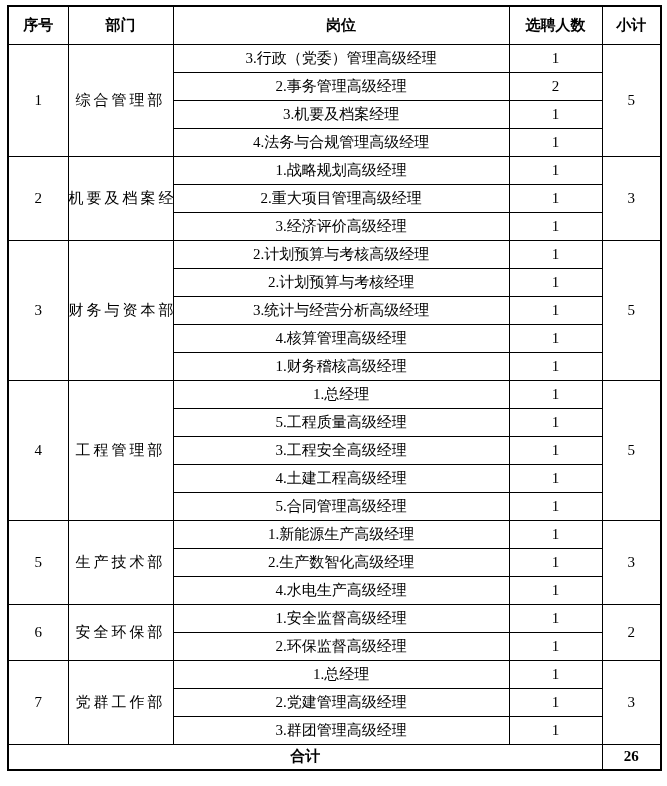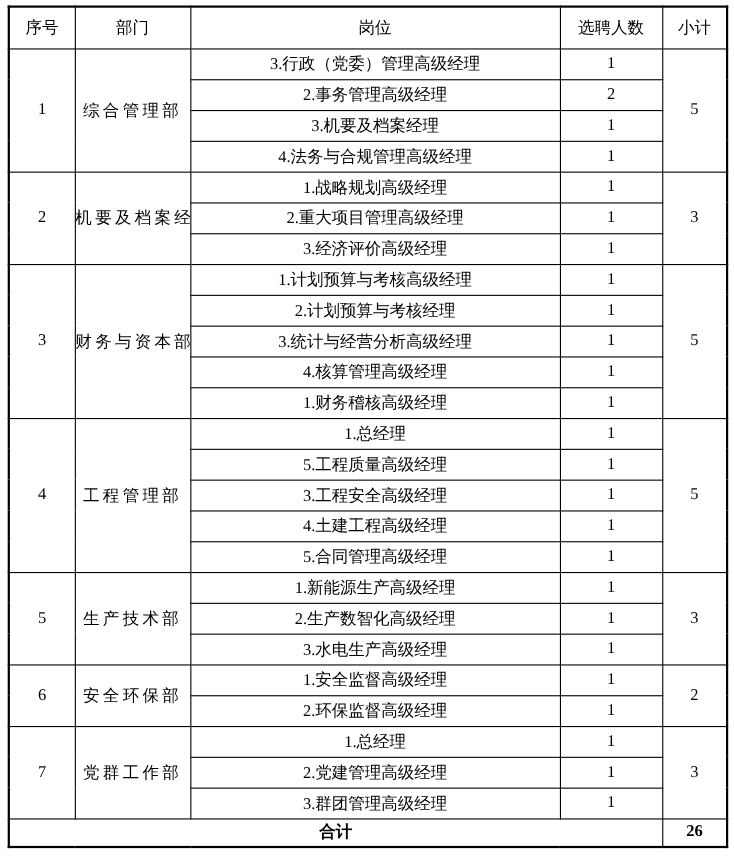--- a/index.html
+++ b/index.html
@@ -30,21 +30,21 @@
     text-align: center;
     vertical-align: middle;
     padding: 0;
     overflow: hidden;
     white-space: nowrap;
   }
   table.recruit thead tr { height: 38px; }
   table.recruit tbody tr { height: 28px; }
   table.recruit tfoot tr { height: 26px; }
   table.recruit thead th {
-    font-weight: normal;
+    font-weight: bold;
   }
   td.position-cell {
     text-align: left;
     padding-left: 5px;
   }
   td.department-cell {
     letter-spacing: 3px;
   }
   td.count-cell, td.subtotal-cell, td.index-cell {
     font-size: 14px;
@@ -109,21 +109,21 @@
         <td class="position-cell">2.重大项目管理高级经理</td>
         <td class="count-cell">1</td>
       </tr>
       <tr>
         <td class="position-cell">3.经济评价高级经理</td>
         <td class="count-cell">1</td>
       </tr>
       <tr>
         <td class="index-cell" rowspan="5">3</td>
         <td class="department-cell" rowspan="5">财务与资本部</td>
-        <td class="position-cell">1.计划预算与考核高级经理</td>
+        <td class="position-cell">2.计划预算与考核高级经理</td>
         <td class="count-cell">1</td>
         <td class="subtotal-cell" rowspan="5">5</td>
       </tr>
       <tr>
         <td class="position-cell">2.计划预算与考核经理</td>
         <td class="count-cell">1</td>
       </tr>
       <tr>
         <td class="position-cell">3.统计与经营分析高级经理</td>
         <td class="count-cell">1</td>
@@ -164,21 +164,21 @@
         <td class="department-cell" rowspan="3">生产技术部</td>
         <td class="position-cell">1.新能源生产高级经理</td>
         <td class="count-cell">1</td>
         <td class="subtotal-cell" rowspan="3">3</td>
       </tr>
       <tr>
         <td class="position-cell">2.生产数智化高级经理</td>
         <td class="count-cell">1</td>
       </tr>
       <tr>
-        <td class="position-cell">3.水电生产高级经理</td>
+        <td class="position-cell">4.水电生产高级经理</td>
         <td class="count-cell">1</td>
       </tr>
       <tr>
         <td class="index-cell" rowspan="2">6</td>
         <td class="department-cell" rowspan="2">安全环保部</td>
         <td class="position-cell">1.安全监督高级经理</td>
         <td class="count-cell">1</td>
         <td class="subtotal-cell" rowspan="2">2</td>
       </tr>
       <tr>

